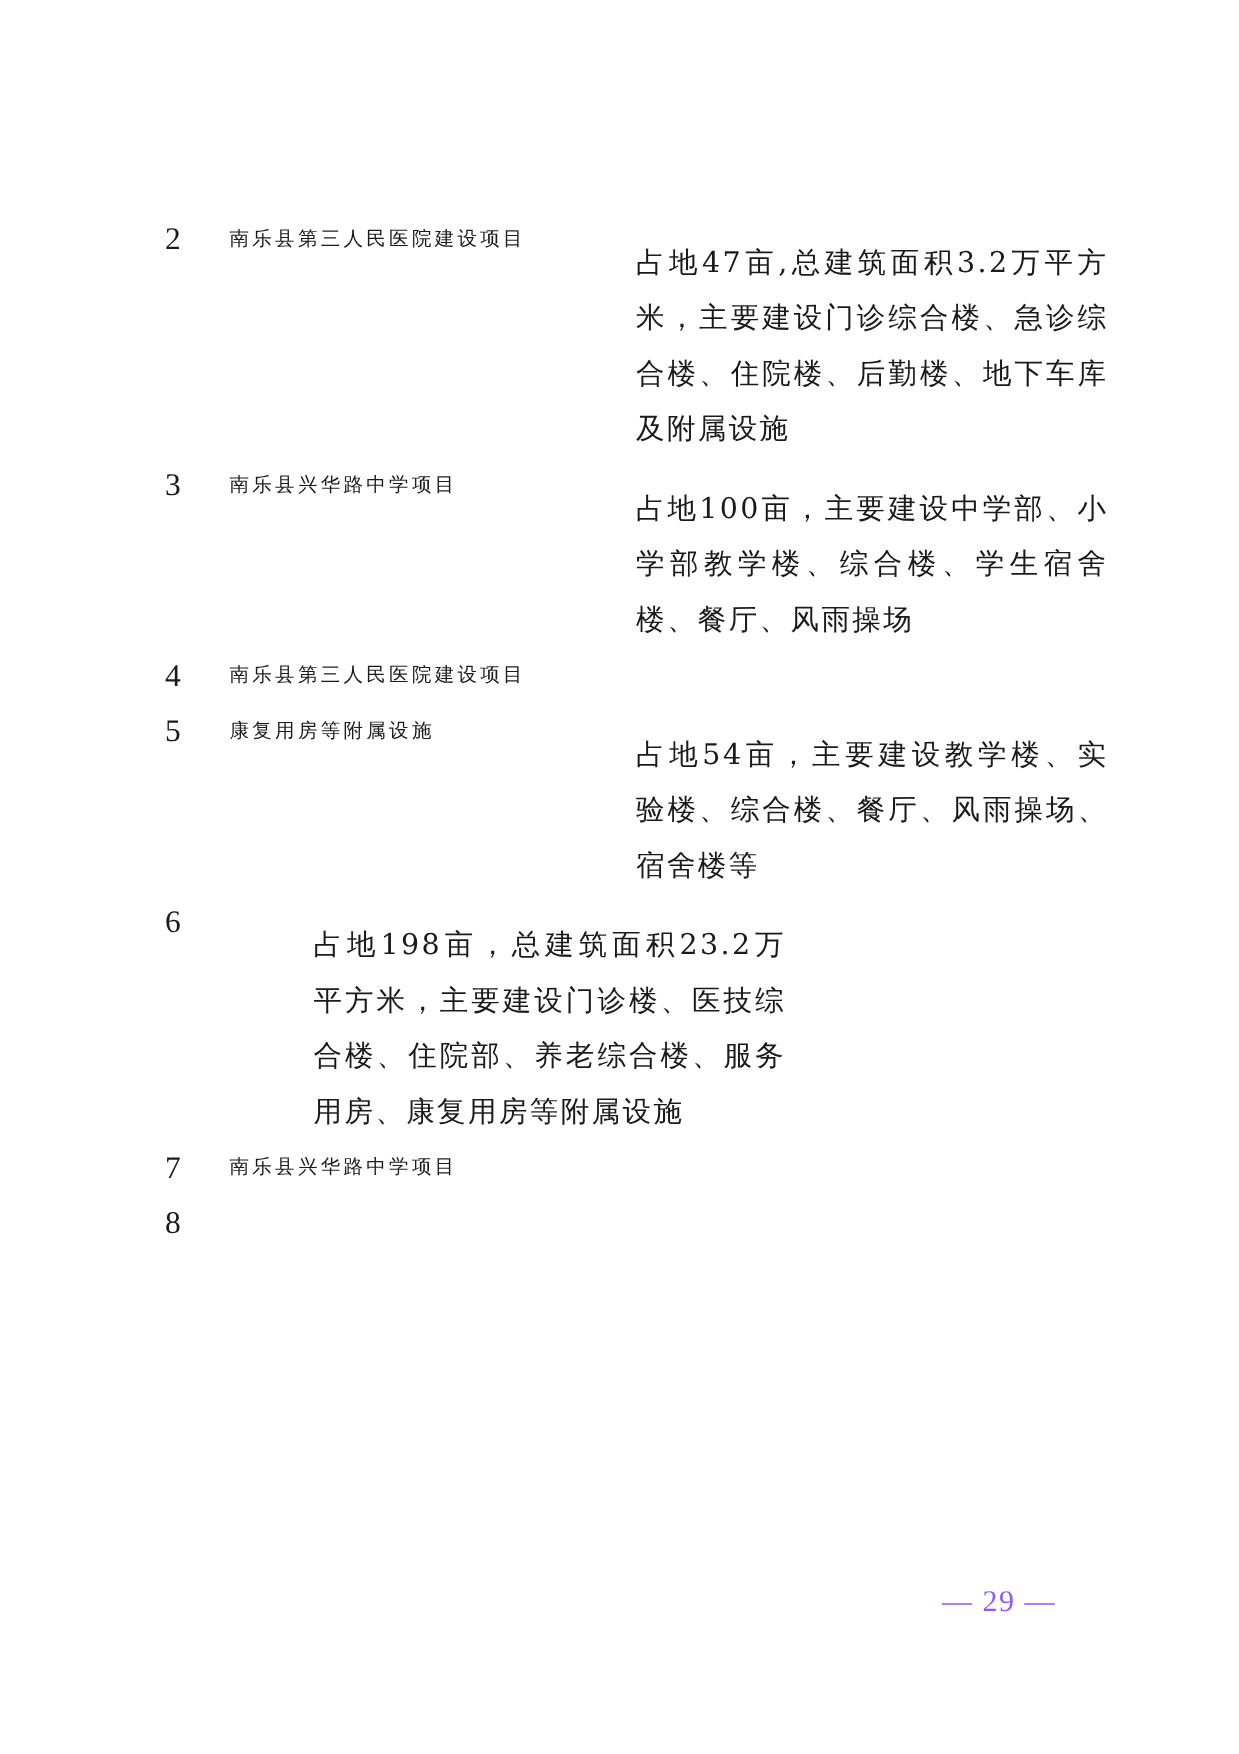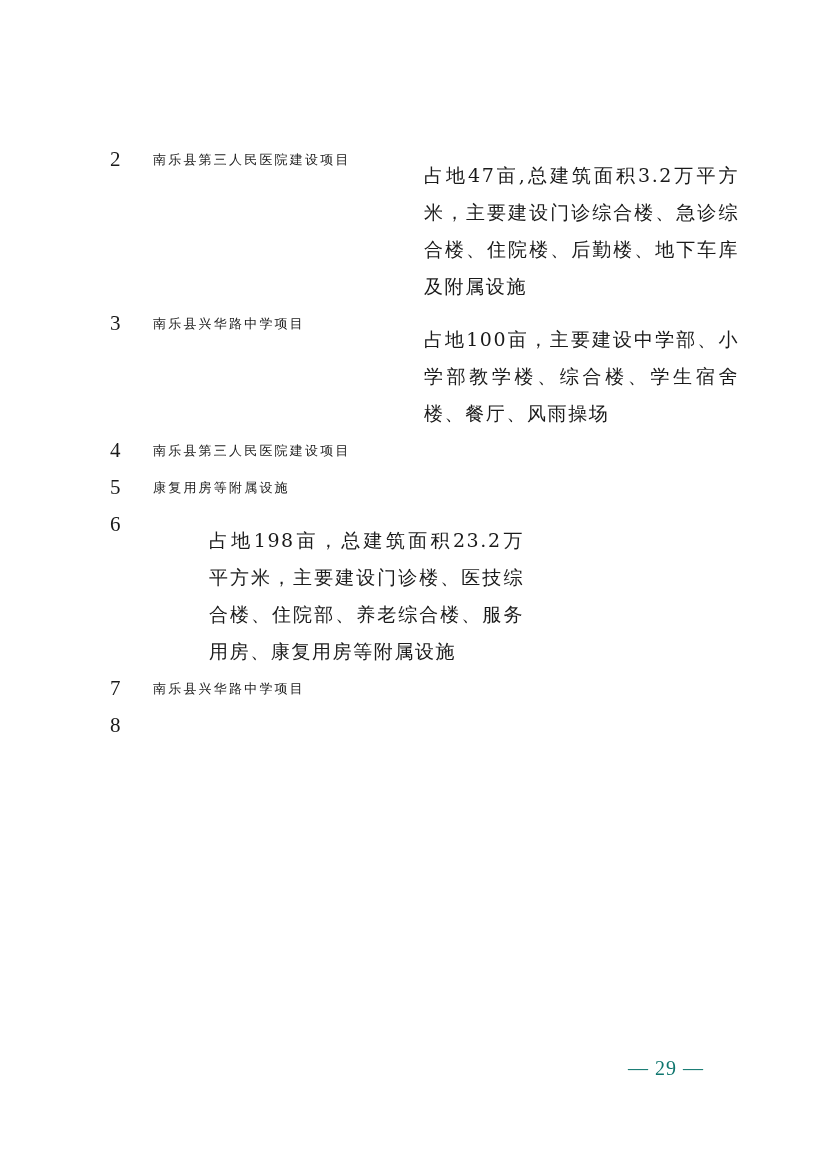--- a/index.html
+++ b/index.html
@@ -5,21 +5,21 @@
   html, body { margin:0; padding:0; background:#ffffff; }
   body { width:826px; height:1169px; position:relative; overflow:hidden;
          font-family:"DejaVu Serif","Liberation Serif",serif; color:#1a1a1a; }
   .table { position:absolute; left:110px; top:141px; width:630px; }
   .row { display:flex; align-items:flex-start; }
   .num { width:43px; font-family:"Liberation Serif",serif; font-size:21px; line-height:37px; }
   .name { width:215px; font-size:13px; line-height:37px; letter-spacing:2.2px; word-break:break-all; }
   .desc { margin-left:56px; width:315px; font-size:19px; line-height:37px; letter-spacing:1.6px;
           text-align:justify; word-break:break-all;margin-top:16px; }
   .page-num { position:absolute; left:628px; top:1057px; font-family:"Liberation Serif",serif;
-              font-size:20px; color:#0f766e; letter-spacing:1px;text-align:center; }
+              font-size:20px; color:#8b5cf6; letter-spacing:1px;text-align:center; }
 </style>
 </head>
 <body>
 
 <div class="table">
   <div class="row">
     <div class="num">2</div>
     <div class="name">南乐县第三人民医院建设项目</div>
     <div class="desc">占地47亩,总建筑面积3.2万平方米，主要建设门诊综合楼、急诊综合楼、住院楼、后勤楼、地下车库及附属设施</div>
   </div>
@@ -28,20 +28,21 @@
     <div class="name">南乐县兴华路中学项目</div>
     <div class="desc">占地100亩，主要建设中学部、小学部教学楼、综合楼、学生宿舍楼、餐厅、风雨操场</div>
   </div>
   <div class="row">
     <div class="num">4</div>
     <div class="name">南乐县第三人民医院建设项目</div>
   </div>
   <div class="row">
     <div class="num">5</div>
     <div class="name">康复用房等附属设施</div>
+    <div class="desc">占地54亩，主要建设教学楼、实验楼、综合楼、餐厅、风雨操场、宿舍楼等</div>
   </div>
   <div class="row">
     <div class="num">6</div>
     <div class="desc">占地198亩，总建筑面积23.2万平方米，主要建设门诊楼、医技综合楼、住院部、养老综合楼、服务用房、康复用房等附属设施</div>
   </div>
   <div class="row">
     <div class="num">7</div>
     <div class="name">南乐县兴华路中学项目</div>
   </div>
   <div class="row">

